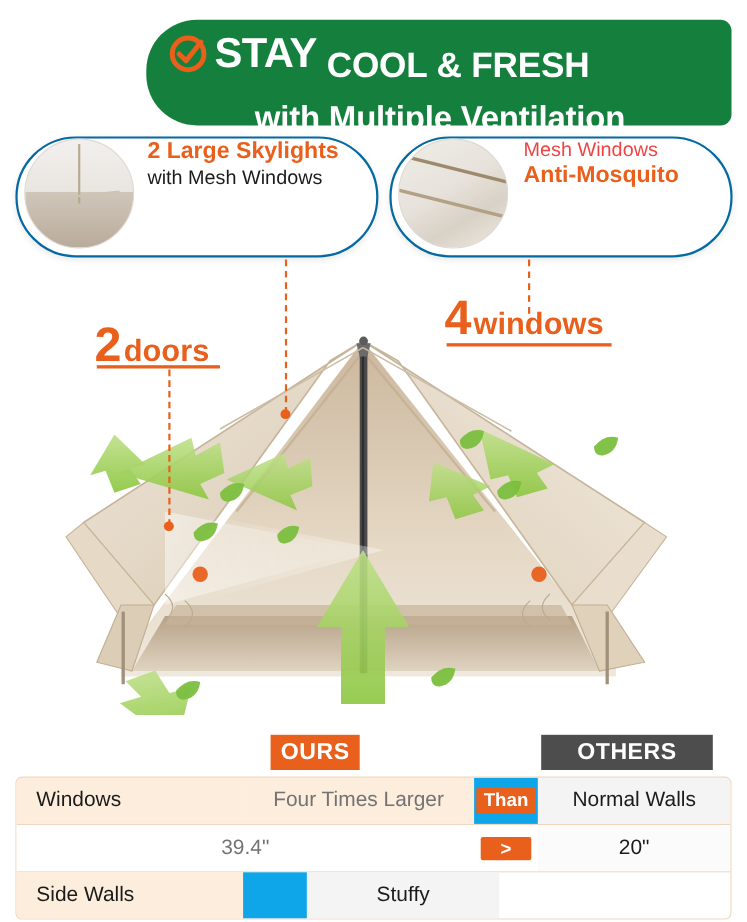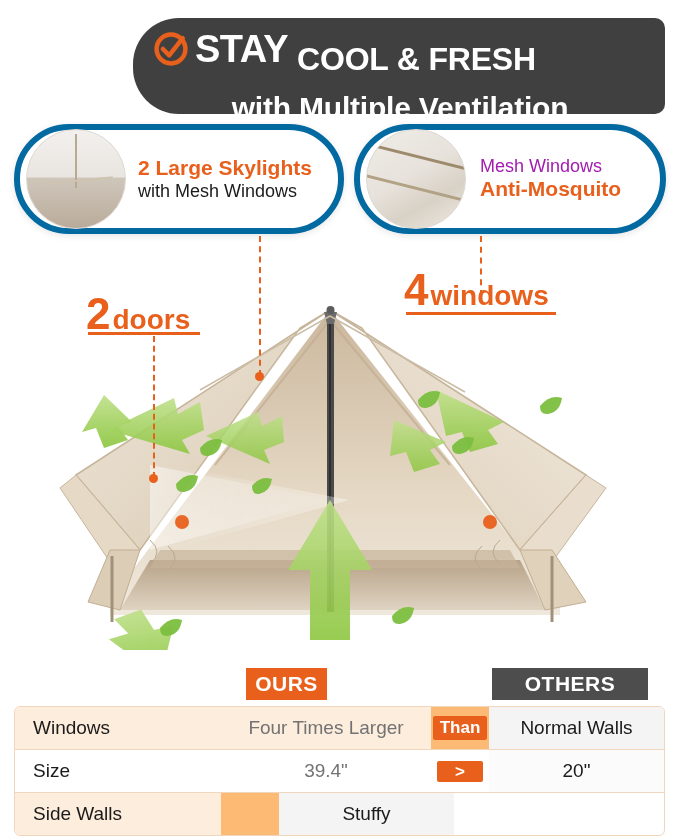--- a/index.html
+++ b/index.html
@@ -21,21 +21,21 @@
     background: #ffffff;
   }
 
   
   .banner {
     position: absolute;
     left: 133px;
     top: 18px;
     width: 532px;
     height: 96px;
-    background: #404040;
+    background: #15803d;
     border-radius: 46px 10px 10px 46px;
     color: #ffffff;
     box-sizing: border-box;
     padding: 9px 18px 0 20px;
   }
   .banner-line1 {
     display: flex;
     align-items: center;
     justify-content: flex-start;
     height: 44px;
@@ -69,25 +69,24 @@
     font-weight: bold;
     line-height: 38px;
     margin-top: 18px;
     letter-spacing: -0.2px;
   }
 
   
   .callout {
     position: absolute;
     background: #ffffff;
-    border: 6px solid #0369a1;
+    border: 2px solid #0369a1;
     border-radius: 60px;
     box-shadow: 0 2px 7px rgba(0,0,0,0.10);
     display: flex;
-    align-items: center;
     box-sizing: border-box;
   }
   #callout-skylights {
     left: 14px;
     top: 124px;
     width: 330px;
     height: 110px;
     padding-left: 6px;
   }
   #callout-mesh {
@@ -153,21 +152,21 @@
     white-space: nowrap;
   }
   .co-sub {
     font-size: 18px;
     color: #1b1b1b;
     white-space: nowrap;
   }
   #callout-mesh .callout-text { padding-left: 14px; }
   .co-sub-top {
     font-size: 18px;
-    color: #a21caf;
+    color: #ef4444;
     white-space: nowrap;
   }
 
   
   .big-label {
     position: absolute;
     white-space: nowrap;
     color: #e8601c;
     font-weight: bold;
   }
@@ -285,21 +284,21 @@
     display: flex;
     align-items: center;
     justify-content: center;
   }
   .cell-mid {
     width: 58px;
     height: 100%;
     display: flex;
     align-items: center;
     justify-content: center;
-    background: #fdba74;
+    background: #0ea5e9;
   }
   .than-chip {
     background: #e8601c;
     color: #ffffff;
     font-size: 17px;
     font-weight: bold;
     padding: 2px 7px;
     border-radius: 2px;
   }
   .gt-chip {
@@ -487,21 +486,20 @@
     <div class="trow">
       <div class="cell-label">Windows</div>
       <div class="cell-ours">Four Times Larger</div>
       <div class="cell-mid">
         <span class="than-chip">Than</span>
       </div>
       <div class="cell-others">Normal Walls</div>
     </div>
 
     <div class="trow row-alt">
-      <div class="cell-label">Size</div>
       <div class="cell-ours">39.4"</div>
       <div class="cell-mid">
         <span class="gt-chip">&gt;</span>
       </div>
       <div class="cell-others">20"</div>
     </div>
 
     <div class="trow">
       <div class="cell-label">Side Walls</div>
       <div class="cell-mid"></div>

